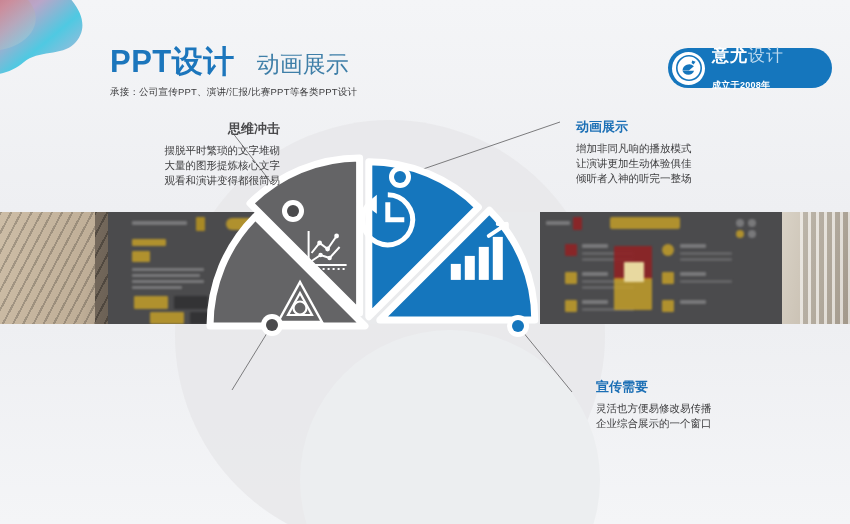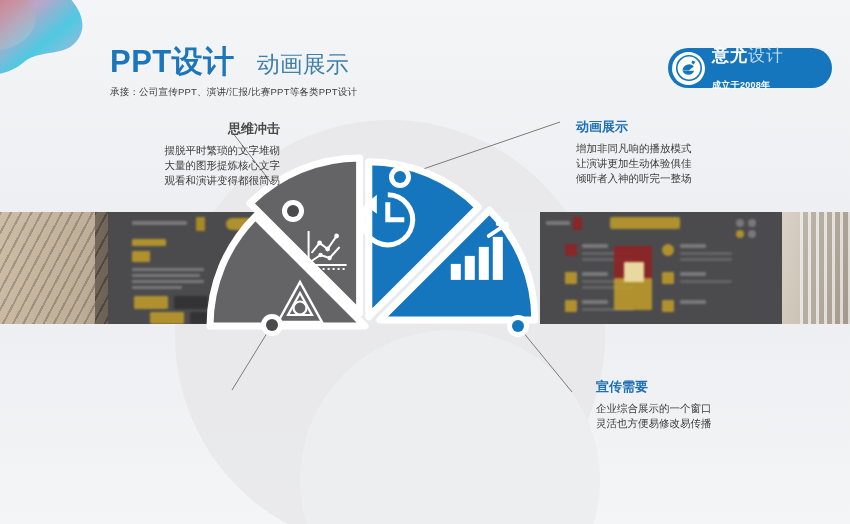--- a/index.html
+++ b/index.html
@@ -342,17 +342,17 @@
   <div class="callout co-tl co-gray">
     <div class="co-title ta-r">思维冲击</div>
     <div class="co-line ta-r">摆脱平时繁琐的文字堆砌</div>
     <div class="co-line ta-r">大量的图形提炼核心文字</div>
     <div class="co-line ta-r">观看和演讲变得都很简易</div>
   </div>
 
 
   <div class="callout co-br co-blue">
     <div class="co-title ta-l">宣传需要</div>
+    <div class="co-line ta-l">灵活也方便易修改易传播</div>
     <div class="co-line ta-l">企业综合展示的一个窗口</div>
-    <div class="co-line ta-l">灵活也方便易修改易传播</div>
   </div>
 
 </div>
 
 </body></html>

